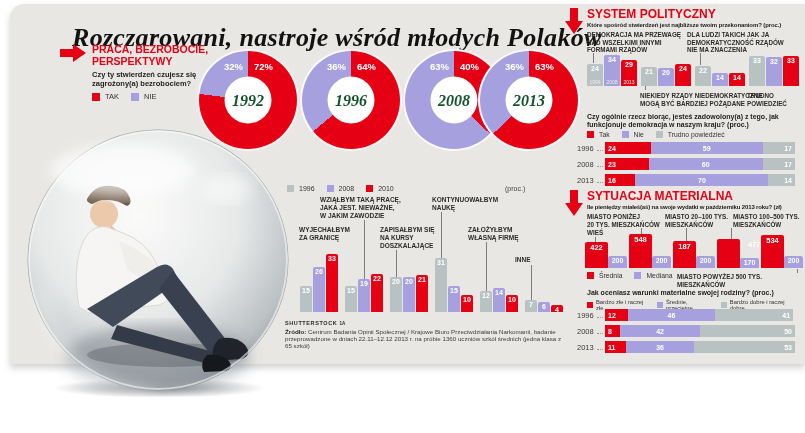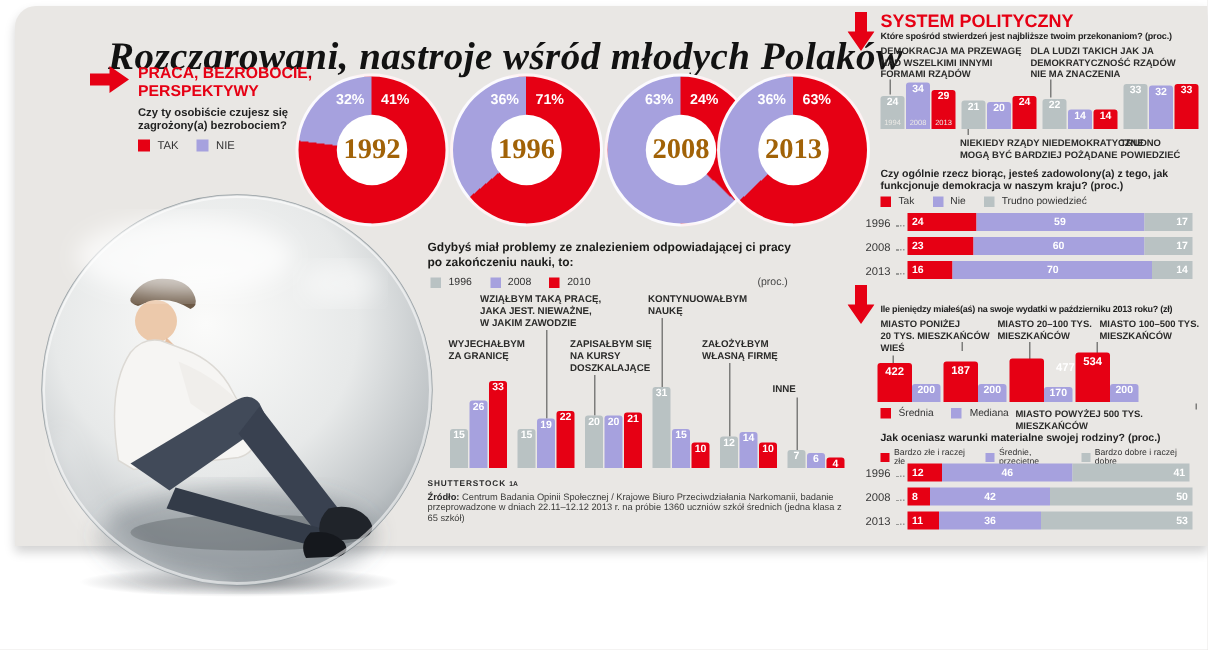--- a/index.html
+++ b/index.html
@@ -14,21 +14,21 @@
   .arrow{position:absolute;}
   
   .legend{position:absolute;display:flex;align-items:center;gap:5px;font-size:7px;color:#333;}
   .legend .sw{width:8px;height:8px;display:inline-block;flex:none;}
   .legend .lbl{margin-right:7px;}
   
   .donut{position:absolute;top:49px;width:102px;height:102px;border-radius:50%;
          border:2px solid rgba(255,255,255,.95);box-sizing:border-box;}
   .hole{position:absolute;left:50%;top:50%;transform:translate(-50%,-50%);width:47px;height:47px;
         background:#fff;border-radius:50%;display:flex;align-items:center;justify-content:center;
-        font-family:"Liberation Serif",serif;font-weight:bold;font-size:19px;color:#a16207;}
+        font-family:"Liberation Serif",serif;font-style:italic;font-weight:bold;font-size:16px;color:#14532d;}
   .pct{position:absolute;top:10px;color:#fff;font-weight:bold;font-size:9.5px;}
   .pct-nie{right:54px;} .pct-tak{left:55px;}
   
   .bar{position:relative;border-radius:2px 2px 0 0;flex:none;}
   .bar-val{position:absolute;top:1px;left:0;right:0;text-align:center;font-size:7px;font-weight:bold;color:#fff;}
   .bar-year{position:absolute;bottom:1px;left:0;right:0;text-align:center;font-size:5px;color:#eceae6;}
   .bar-group{display:flex;align-items:flex-end;gap:1px;}
   
   .praca-wrap{position:absolute;left:283px;top:160px;width:285px;height:170px;}
   .praca-title{position:absolute;left:2px;top:0;font-size:8px;line-height:9.5px;font-weight:bold;white-space:pre-line;}
@@ -68,43 +68,43 @@
 
 <h1 class="main-title">Rozczarowani, nastroje wśród młodych Polaków</h1>
 
 <div class="arrow" style="left:60px;top:44px;">
   <svg width="26" height="18" viewBox="0 0 26 18">
       <path d="M0 5h13V0l13 9-13 9v-5H0z" fill="#e60014"></path>
     </svg>
 </div>
 <div class="sec-head" style="position:absolute;left:92px;top:43px;">PRACA, BEZROBOCIE,
 PERSPEKTYWY</div>
-<div class="q" style="position:absolute;left:92px;top:70px;">Czy ty osobiście czujesz się
+<div class="q" style="position:absolute;left:92px;top:70px;">Czy ty stwierdzeń czujesz się
 zagrożony(a) bezrobociem?</div>
 <div class="legend" style="left:92px;top:92px;font-size:7.5px;">
   <span class="sw" style="background:#e60014;"></span>
   <span class="lbl">TAK</span>
   <span class="sw" style="background:#a6a1de;"></span>
   <span class="lbl">NIE</span>
 </div>
 
 <div>
     <div class="donut" style="left: 197px; background: conic-gradient(rgb(230, 0, 20) 0deg, rgb(230, 0, 20) 77%, rgb(166, 161, 222) 77%, rgb(166, 161, 222) 100%);">
       <span class="pct pct-nie">32%</span>
-      <span class="pct pct-tak">41%</span>
+      <span class="pct pct-tak">72%</span>
       <div class="hole">1992</div>
     </div>
     <div class="donut" style="left: 300px; background: conic-gradient(rgb(230, 0, 20) 0deg, rgb(230, 0, 20) 64%, rgb(166, 161, 222) 64%, rgb(166, 161, 222) 100%);">
       <span class="pct pct-nie">36%</span>
-      <span class="pct pct-tak">71%</span>
+      <span class="pct pct-tak">64%</span>
       <div class="hole">1996</div>
     </div>
     <div class="donut" style="left: 403px; background: conic-gradient(rgb(230, 0, 20) 0deg, rgb(230, 0, 20) 37%, rgb(166, 161, 222) 37%, rgb(166, 161, 222) 100%);">
       <span class="pct pct-nie">63%</span>
-      <span class="pct pct-tak">24%</span>
+      <span class="pct pct-tak">40%</span>
       <div class="hole">2008</div>
     </div>
     <div class="donut" style="left: 478px; background: conic-gradient(rgb(230, 0, 20) 0deg, rgb(230, 0, 20) 63%, rgb(166, 161, 222) 63%, rgb(166, 161, 222) 100%);">
       <span class="pct pct-nie">36%</span>
       <span class="pct pct-tak">63%</span>
       <div class="hole">2013</div>
     </div>
   </div>
 
 <div class="sphere-shadow"></div>
@@ -138,22 +138,20 @@
     <path d="M180 226 q14-2 22 6 q5 7-3 10 l-22 1 q-5-9 3-17 z" fill="#15181d"></path>
   </g>
 
   <ellipse cx="96" cy="42" rx="72" ry="26" fill="rgba(255,255,255,0.7)" filter="url(#bl)"></ellipse>
   <ellipse cx="200" cy="60" rx="26" ry="14" fill="rgba(255,255,255,0.45)" filter="url(#bl)"></ellipse>
   <path d="M14 160 a120 120 0 0 0 110 104" stroke="rgba(255,255,255,0.5)" stroke-width="6" fill="none" filter="url(#bl)"></path>
   <circle cx="131" cy="131" r="129" fill="none" stroke="rgba(255,255,255,0.55)" stroke-width="2"></circle>
 </svg>
 
 <div class="praca-wrap">
-  <div class="praca-title">Gdybyś miał problemy ze znalezieniem odpowiadającej ci pracy
-po zakończeniu nauki, to:</div>
   <div class="legend" style="left:4px;top:25px;">
     <span class="sw" style="background:#b9c2c3;width:7px;height:7px;"></span>
     <span class="lbl">1996</span>
     <span class="sw" style="background:#a6a1de;width:7px;height:7px;"></span>
     <span class="lbl">2008</span>
     <span class="sw" style="background:#e60014;width:7px;height:7px;"></span>
     <span class="lbl">2010</span>
   </div>
   <div class="praca-unit">(proc.)</div>
 
@@ -374,20 +372,21 @@
           </div>
         </div>
       </div>
     </div>
 
   <div class="arrow" style="left:0;top:190px;">
     <svg width="18" height="26" viewBox="0 0 18 26">
         <path d="M5 0h8v13h5L9 26 0 13h5z" fill="#e60014"></path>
       </svg>
   </div>
+  <div class="rc-abs sec-head" style="left:22px;top:190px;font-size:12px;">SYTUACJA MATERIALNA</div>
   <div class="rc-abs qsm" style="left:22px;top:204px;width:222px;font-size:6px;letter-spacing:-0.15px;">Ile pieniędzy miałeś(aś) na swoje wydatki w październiku 2013 roku? (zł)</div>
   <div class="rc-abs small-lab" style="left:22px;top:213px;width:80px;">MIASTO PONIŻEJ
 20 TYS. MIESZKAŃCÓW</div>
   <div class="rc-abs small-lab" style="left:100px;top:213px;width:70px;">MIASTO 20–100 TYS.
 MIESZKAŃCÓW</div>
   <div class="rc-abs small-lab" style="left:168px;top:213px;width:72px;">MIASTO 100–500 TYS.
 MIESZKAŃCÓW</div>
   <div class="rc-abs small-lab" style="left:22px;top:229px;">WIEŚ</div>
   <div class="aline" style="left:30px;top:237px;height:5px;"></div>
   <div class="aline" style="left:76px;top:228px;height:6px;"></div>
@@ -396,20 +395,28 @@
   <div class="sm-pairs">
       <div class="pair">
         <div class="bar" style="width: 23px; height: 26px; background: rgb(230, 0, 20);">
           <span class="bar-val" style="font-size: 7.5px;">422</span>
         </div>
         <div class="bar" style="width: 19px; height: 12.3px; background: rgb(166, 161, 222);">
           <span class="bar-val">200</span>
         </div>
       </div>
       <div class="pair">
+        <div class="bar" style="width: 23px; height: 33.7px; background: rgb(230, 0, 20);">
+          <span class="bar-val" style="font-size: 7.5px;">548</span>
+        </div>
+        <div class="bar" style="width: 19px; height: 12.3px; background: rgb(166, 161, 222);">
+          <span class="bar-val">200</span>
+        </div>
+      </div>
+      <div class="pair">
         <div class="bar" style="width: 23px; height: 26.9px; background: rgb(230, 0, 20);">
           <span class="bar-val" style="font-size: 7.5px;">187</span>
         </div>
         <div class="bar" style="width: 19px; height: 12.3px; background: rgb(166, 161, 222);">
           <span class="bar-val">200</span>
         </div>
       </div>
       <div class="pair">
         <div class="bar" style="width: 23px; height: 29.3px; background: rgb(230, 0, 20);">
           <span class="bar-val" style="font-size: 7.5px; padding-left: 31px;">477</span>

